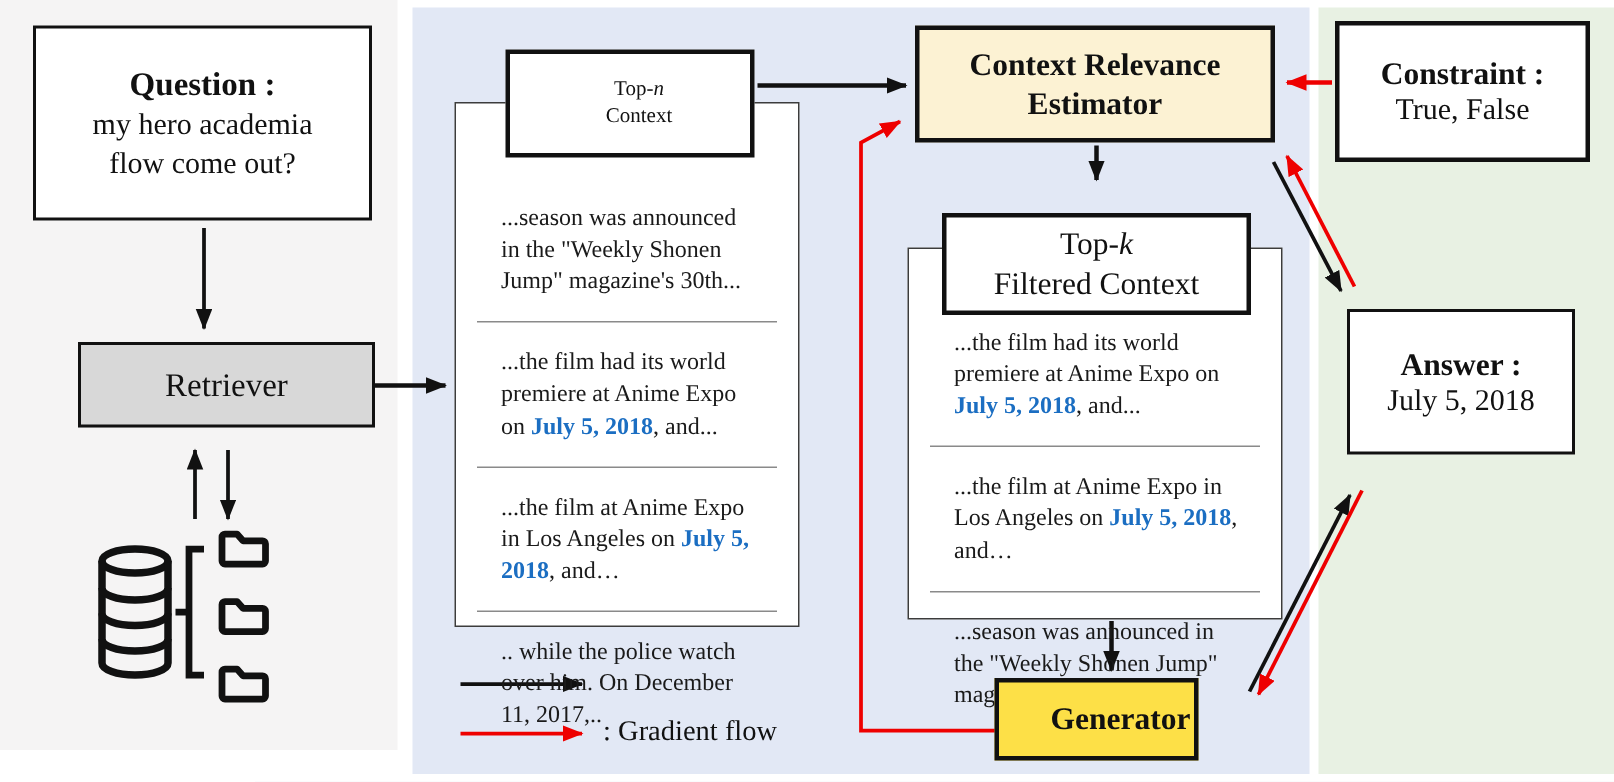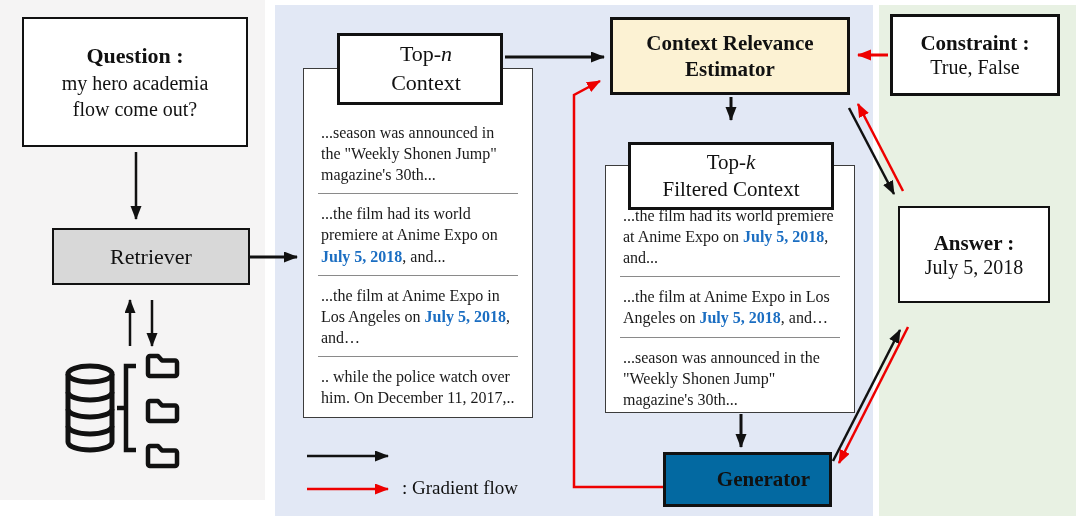--- a/index.html
+++ b/index.html
@@ -13,37 +13,37 @@
   .panel-mid{left:275px;top:5px;width:598px;height:511px;background:#e2e8f5;}
   .panel-right{left:879px;top:5px;width:197px;height:511px;background:#e8f1e3;}
 
   .box{position:absolute;background:#fff;border:2px solid #111;box-sizing:border-box;
        display:flex;flex-direction:column;align-items:center;justify-content:center;
        text-align:center;z-index:10;}
   .b-question{left:22px;top:17px;width:226px;height:130px;}
   .b-question .t{font-weight:bold;font-size:22px;line-height:1.25;}
   .b-question .l{font-size:20px;line-height:1.3;}
   .b-retriever{left:52px;top:228px;width:198px;height:57px;background:#d8d8d8;font-size:22px;}
-  .b-topn-hdr{left:337px;top:33px;width:166px;height:72px;border-width:3px;font-size:22px;line-height:1.3;z-index:12;padding-left:12px;}
+  .b-topn-hdr{left:337px;top:33px;width:166px;height:72px;border-width:3px;font-size:14px;line-height:1.3;z-index:12;padding-left:12px;}
   .b-estimator{left:610px;top:17px;width:240px;height:78px;background:#fcf2d3;border-width:3px;
                font-weight:bold;font-size:21px;line-height:1.25;z-index:12;}
   .b-topk-hdr{left:628px;top:142px;width:206px;height:68px;border-width:3px;font-size:21px;line-height:1.3;z-index:12;}
-  .b-generator{left:663px;top:452px;width:169px;height:55px;background:#0369a1;border-width:3px;
+  .b-generator{left:663px;top:452px;width:136px;height:55px;background:#fde047;border-width:3px;
                font-weight:bold;font-size:21px;padding-left:32px;}
-  .b-constraint{left:890px;top:14px;width:170px;height:82px;border-width:3px;}
+  .b-constraint{left:890px;top:14px;width:170px;height:94px;border-width:3px;}
   .b-constraint .t{font-weight:bold;font-size:21px;}
   .b-constraint .v{font-size:20px;}
   .b-answer{left:898px;top:206px;width:152px;height:97px;}
   .b-answer .t{font-weight:bold;font-size:21px;}
   .b-answer .v{font-size:20px;}
 
   .list{position:absolute;background:#fff;border:1.5px solid #3c3c3c;box-sizing:border-box;z-index:8;}
   .list-topn{left:303px;top:68px;width:230px;height:350px;padding:50px 12px 8px 14px;}
   .list-topk{left:605px;top:165px;width:250px;height:248px;padding:36px 12px 8px 14px;}
-  .snippet{margin:3px;font-size:16px;line-height:1.32;color:#1a1a1a;text-align:left;}
+  .snippet{margin:16px;font-size:16px;line-height:1.32;color:#1a1a1a;text-align:left;}
   .sep{border:none;border-top:1px solid #8a8a8a;margin:8px 2px 9px 0;height:0;}
   .hl{color:#1b6ec2;font-weight:bold;}
 
   .arrows{position:absolute;left:0;top:0;z-index:6;}
   .legend-label{position:absolute;font-size:19px;z-index:10;color:#111;}
   .ll-info{left:402px;top:444px;}
   .ll-grad{left:402px;top:477px;}
   .dbicon{position:absolute;left:60px;top:352px;z-index:10;}
 </style>
 </head>

